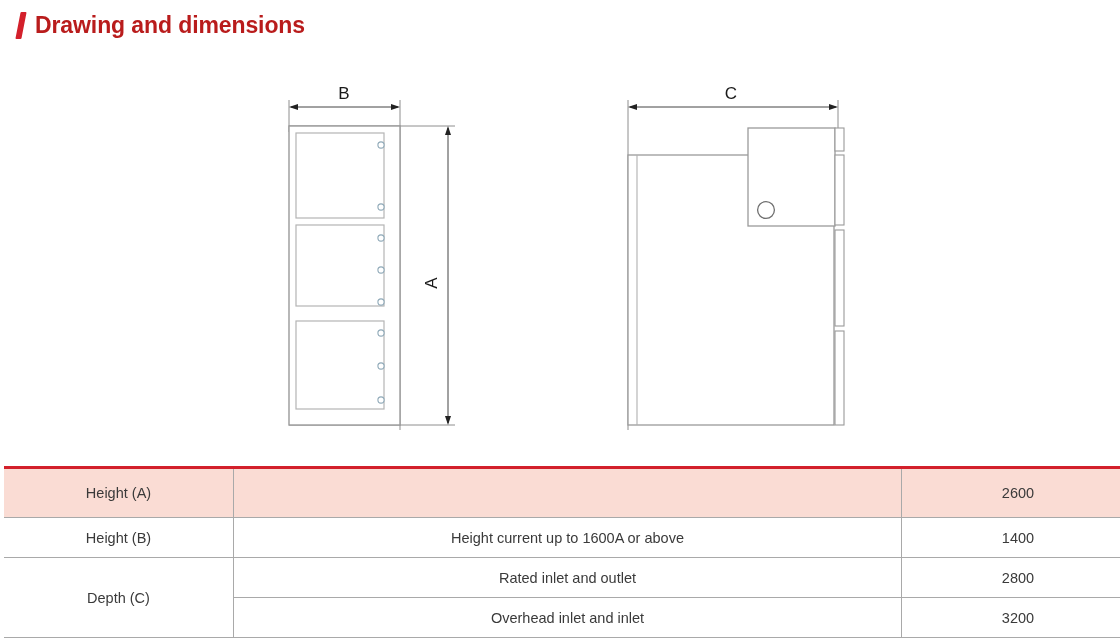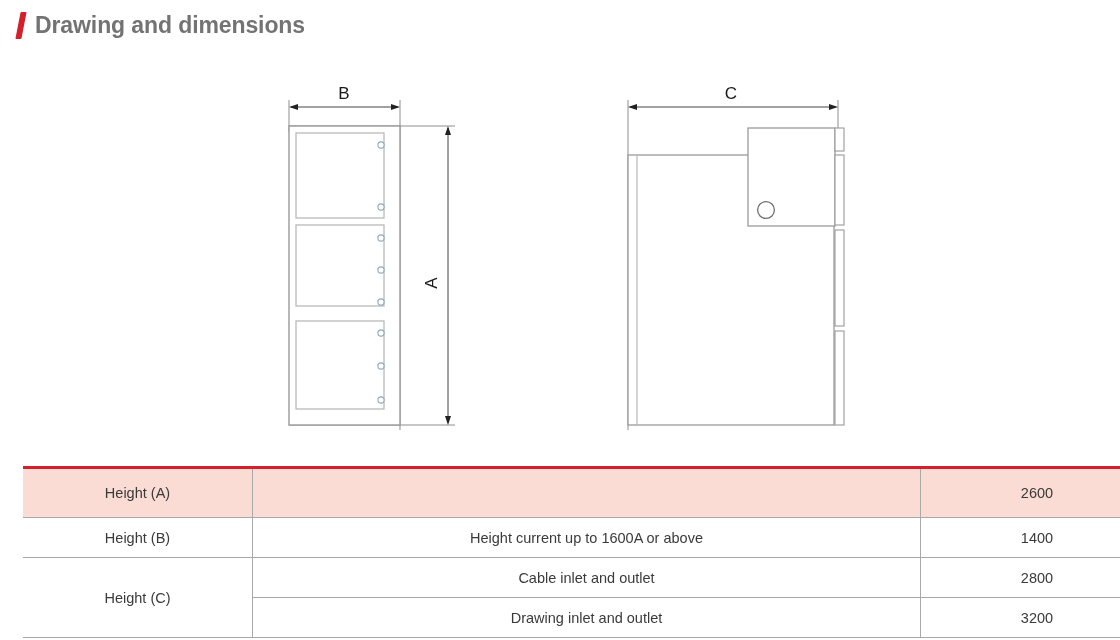--- a/index.html
+++ b/index.html
@@ -28,21 +28,21 @@
   #heading-bar {
     width: 6px;
     height: 27px;
     background: #D3202B;
     transform: skewX(-11deg);
     border-radius: 1px;
   }
   #heading-text {
     font-size: 23px;
     font-weight: bold;
-    color: #737373;
+    color: #b91c1c;
     letter-spacing: -0.1px;
     white-space: nowrap;
   }
 
   
   #drawings {
     position: absolute;
     left: 0;
     top: 0;
     width: 1120px;
@@ -52,21 +52,21 @@
 
   .dim-label {
     font-family: "Liberation Sans", sans-serif;
     font-size: 17px;
     fill: #1a1a1a;
   }
 
   
   #dimensions-table-wrap {
     position: absolute;
-    left: 23px;
+    left: 4px;
     top: 466px;
     width: 1092px;
   }
   table.dims {
     border-collapse: collapse;
     width: 1092px;
     table-layout: fixed;
     font-size: 14.5px;
     color: #3a3a3a;
   }
@@ -180,23 +180,23 @@
         <td class="col-label">Height (A)</td>
         <td class="col-desc blank-cell"></td>
         <td class="col-value last-col">2600</td>
       </tr>
       <tr class="body-row">
         <td class="col-label">Height (B)</td>
         <td class="col-desc">Height current up to 1600A or above</td>
         <td class="col-value last-col">1400</td>
       </tr>
       <tr class="body-row-tall">
-        <td class="col-label" rowspan="2">Height (C)</td>
-        <td class="col-desc">Cable inlet and outlet</td>
+        <td class="col-label" rowspan="2">Depth (C)</td>
+        <td class="col-desc">Rated inlet and outlet</td>
         <td class="col-value last-col">2800</td>
       </tr>
       <tr class="body-row-tall">
-        <td class="col-desc">Drawing inlet and outlet</td>
+        <td class="col-desc">Overhead inlet and inlet</td>
         <td class="col-value last-col">3200</td>
       </tr>
     </tbody>
   </table>
 </div>
 
 </body></html>

